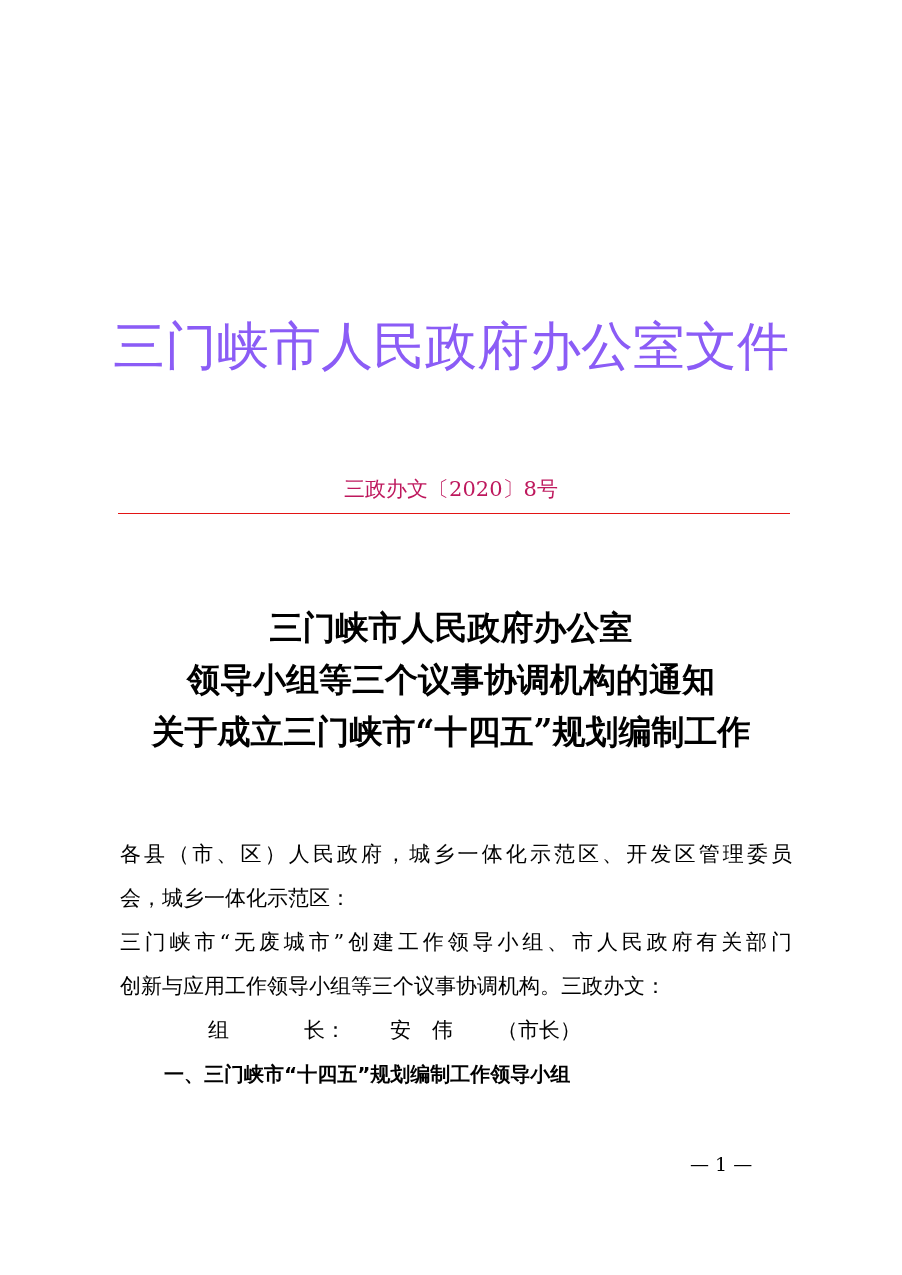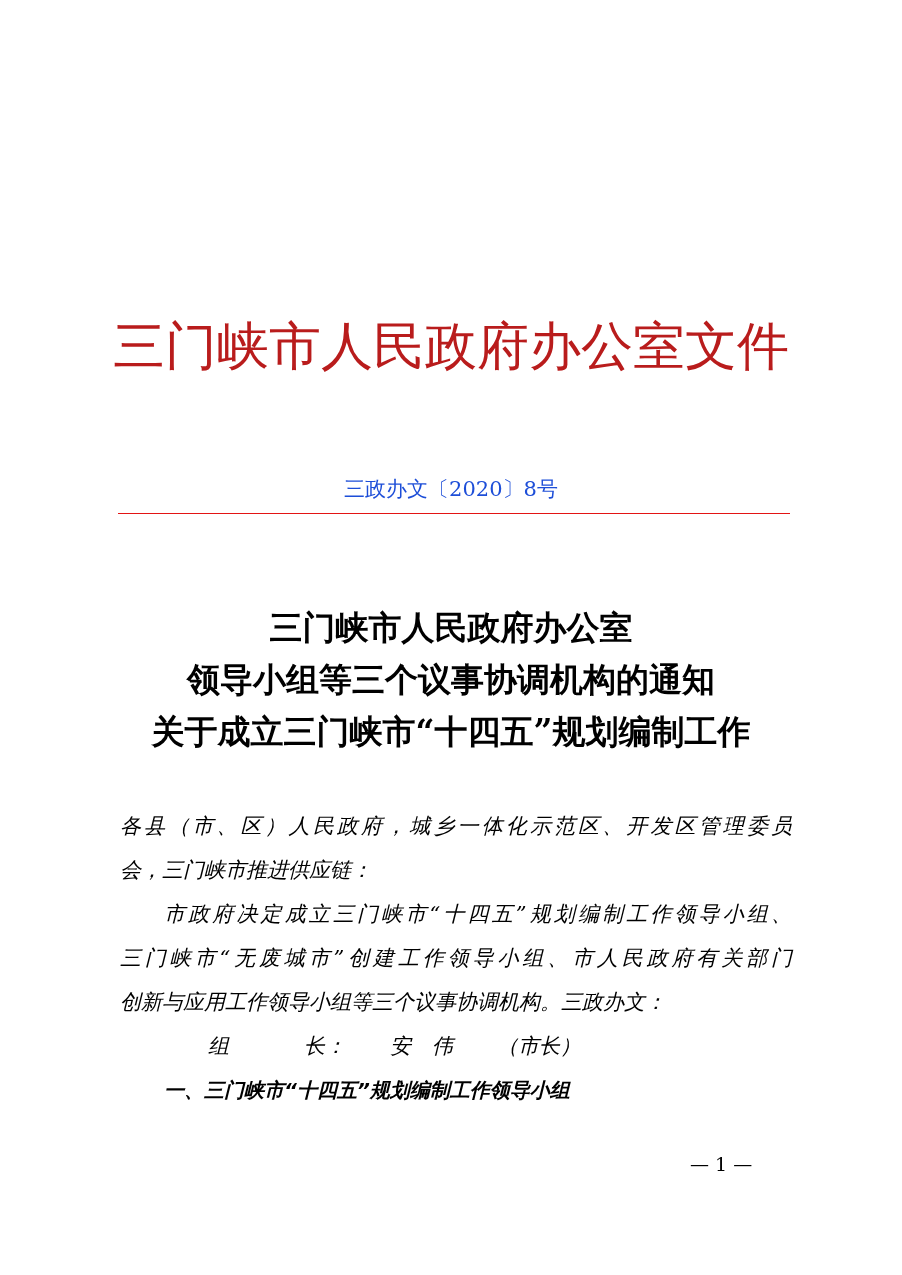--- a/index.html
+++ b/index.html
@@ -17,32 +17,32 @@
     }
     .abs { position: absolute; white-space: nowrap; }
 
     .masthead {
       left: 0; width: 902px;
       top: 308px;
       text-align: center;
       font-family: "DejaVu Serif", "Liberation Serif", serif;
       font-size: 52px;
       line-height: 76px;
-      color: #b91c1c;
+      color: #8b5cf6;
       letter-spacing: 0px;
       font-weight: normal;
     }
 
     .docnum {
       left: 0; width: 902px;
       top: 474px;
       text-align: center;
       font-size: 21px;
       line-height: 30px;
-      color: #1d4ed8;
+      color: #be185d;
     }
 
     .red-rule {
       left: 118px;
       top: 513px;
       width: 672px;
       height: 0;
       border-top: 1.5px solid #e31414;
     }
 
@@ -92,23 +92,22 @@
 <div class="abs docnum">三政办文〔2020〕8号</div>
 
 <div class="abs red-rule"></div>
 
 <div class="abs doc-title">
   <div>三门峡市人民政府办公室</div>
   <div>领导小组等三个议事协调机构的通知</div>
   <div>关于成立三门峡市“十四五”规划编制工作</div>
 </div>
 
-<div class="abs body-text" style="top:804px;font-style:italic;">
+<div class="abs body-text" style="top:832px;">
   <p class="justify">各县（市、区）人民政府，城乡一体化示范区、开发区管理委员</p>
-  <p>会，三门峡市推进供应链：</p>
-  <p class="indent justify">市政府决定成立三门峡市“十四五”规划编制工作领导小组、</p>
+  <p>会，城乡一体化示范区：</p>
   <p class="justify">三门峡市“无废城市”创建工作领导小组、市人民政府有关部门</p>
   <p>创新与应用工作领导小组等三个议事协调机构。三政办文：</p>
   <p class="indent role-line"><span class="role-label-a">组</span><span>长：</span><span>安　伟</span><span>（市长）</span></p>
   <p class="indent heading1">一、三门峡市“十四五”规划编制工作领导小组</p>
 </div>
 
 <div class="abs page-number">— 1 —</div>
 
 </body></html>

